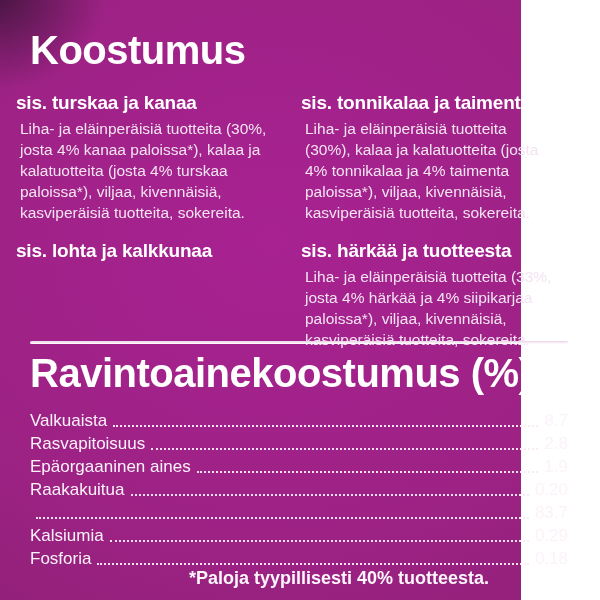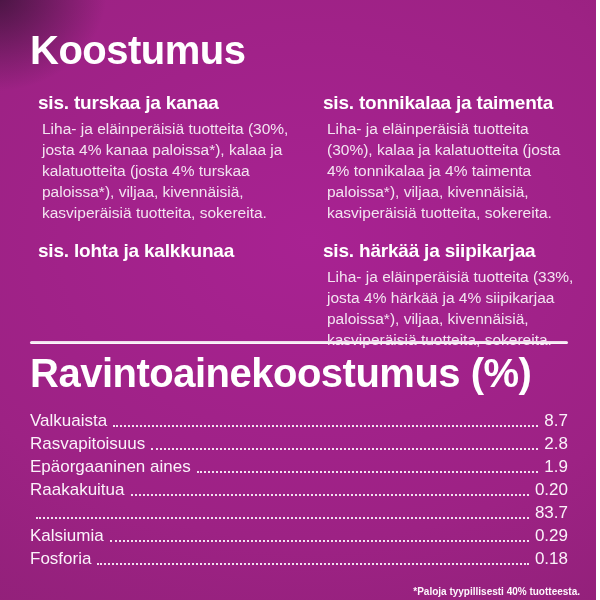--- a/index.html
+++ b/index.html
@@ -3,33 +3,33 @@
 <meta charset="utf-8">
 <style>
   html, body { margin: 0; padding: 0; }
   body {
     width: 600px; height: 600px;
     font-family: "Liberation Sans", sans-serif;
     overflow: hidden;
   }
   .page {
     position: relative;
-    width: 596px; height: 600px;
+    width: 521px; height: 600px;
     background:
       radial-gradient(150px 130px at -6px -6px, rgba(38,16,40,0.72), rgba(38,16,40,0) 75%),
       radial-gradient(130% 100% at 52% 40%, #a82292 0%, #9d2284 50%, #8e2076 82%, #7e1e68 100%);
     color: #ffffff;
   }
   .h1 {
     position: absolute; left: 30px; top: 28px;
     font-size: 40px; font-weight: 800; letter-spacing: -0.5px;
     color: #ffffff;
   }
   .sections {
-    position: absolute; left: 38px; top: 92px; width: 540px;
+    position: absolute; left: 16px; top: 92px; width: 540px;
     display: grid;
     grid-template-columns: 266px 1fr;
     column-gap: 19px;
     row-gap: 13px;
   }
   .section-title {
     font-size: 19px; font-weight: 800; letter-spacing: -0.2px;
     margin: 0 0 4px 0; color: #ffffff;
   }
   .section-body {
@@ -56,22 +56,22 @@
   .nrow + .nrow { margin-top: 0; }
   .nlabel { white-space: nowrap; }
   .nleader {
     flex: 1 1 auto;
     margin: 0 6px 5px 6px;
     border-bottom: 2px dotted rgba(248,236,247,0.95);
     min-width: 20px;
   }
   .nvalue { white-space: nowrap; }
   .footnote {
-    position: absolute; right: 16px; top: 568px;
-    font-size: 10px; font-weight: 700; color: #fdf6fc; margin-top: 18px;
+    position: absolute; right: 32px; top: 568px;
+    font-size: 18px; font-weight: 700; color: #fdf6fc;
   }
 </style>
 </head>
 <body>
 
 <div class="page">
 
   <div class="h1">Koostumus</div>
 
   <div class="sections">
@@ -84,21 +84,21 @@
     <div class="section">
       <p class="section-title">sis. tonnikalaa ja taimenta</p>
       <p class="section-body">Liha- ja eläinperäisiä tuotteita (30%), kalaa ja kalatuotteita (josta 4% tonnikalaa ja 4% taimenta paloissa*), viljaa, kivennäisiä, kasviperäisiä tuotteita, sokereita.</p>
     </div>
 
     <div class="section">
       <p class="section-title">sis. lohta ja kalkkunaa</p>
     </div>
 
     <div class="section">
-      <p class="section-title">sis. härkää ja siipikarjaa</p>
+      <p class="section-title">sis. härkää ja tuotteesta</p>
       <p class="section-body">Liha- ja eläinperäisiä tuotteita (33%, josta 4% härkää ja 4% siipikarjaa paloissa*), viljaa, kivennäisiä, kasviperäisiä tuotteita, sokereita.</p>
     </div>
 
   </div>
 
   <div class="divider"></div>
 
   <div class="h2">Ravintoainekoostumus (%)</div>
 
   <div class="ntable">

